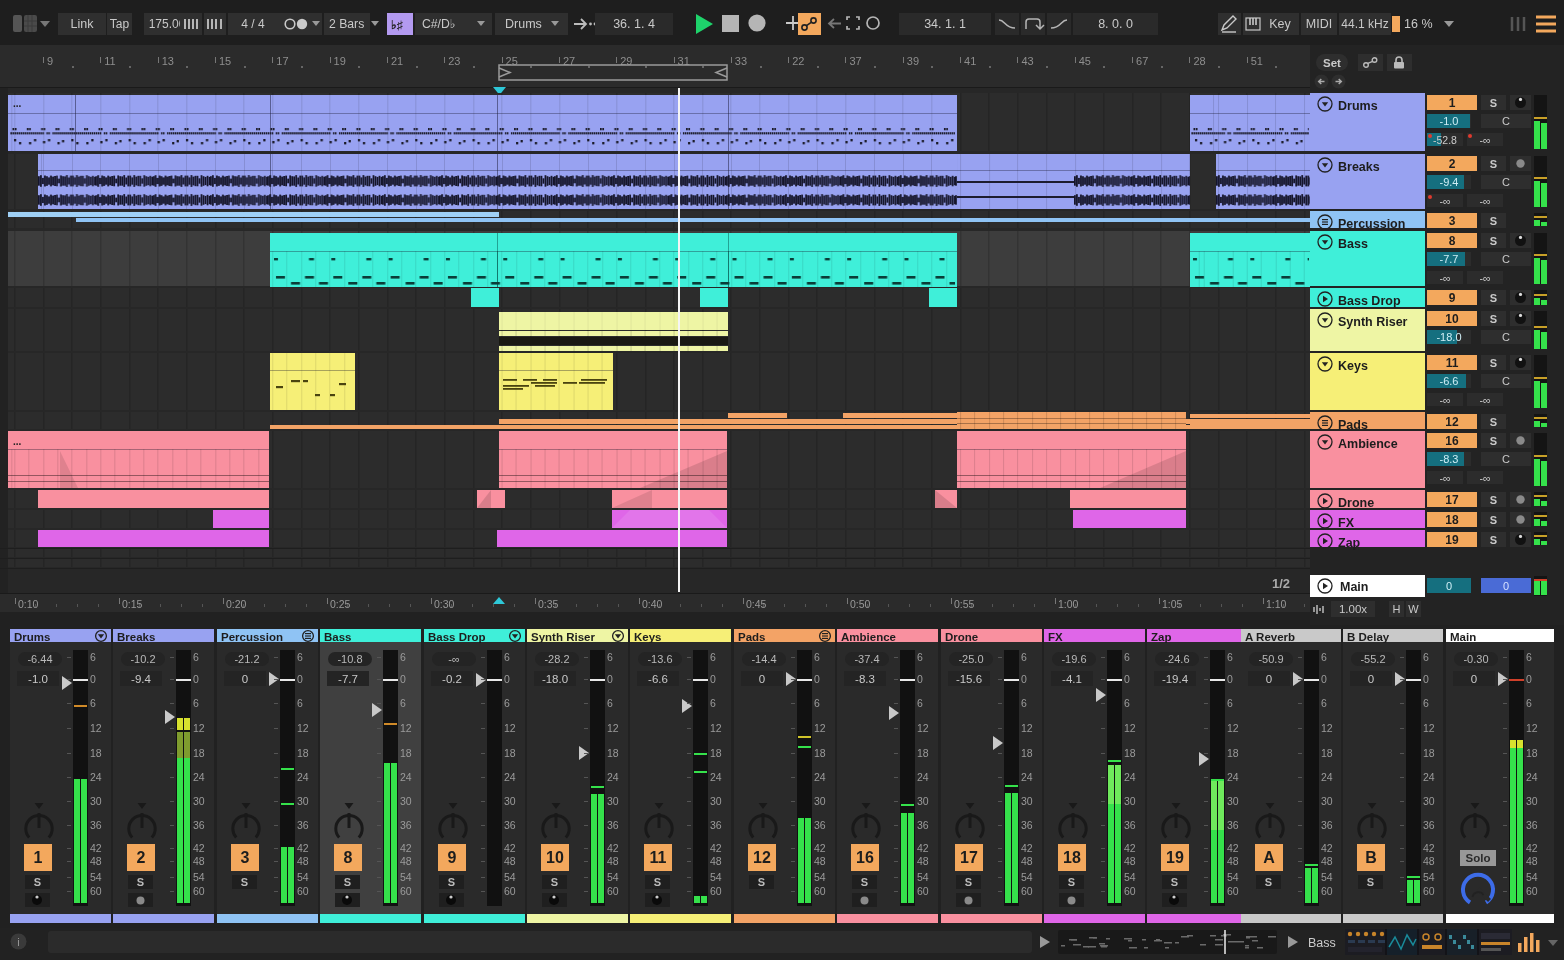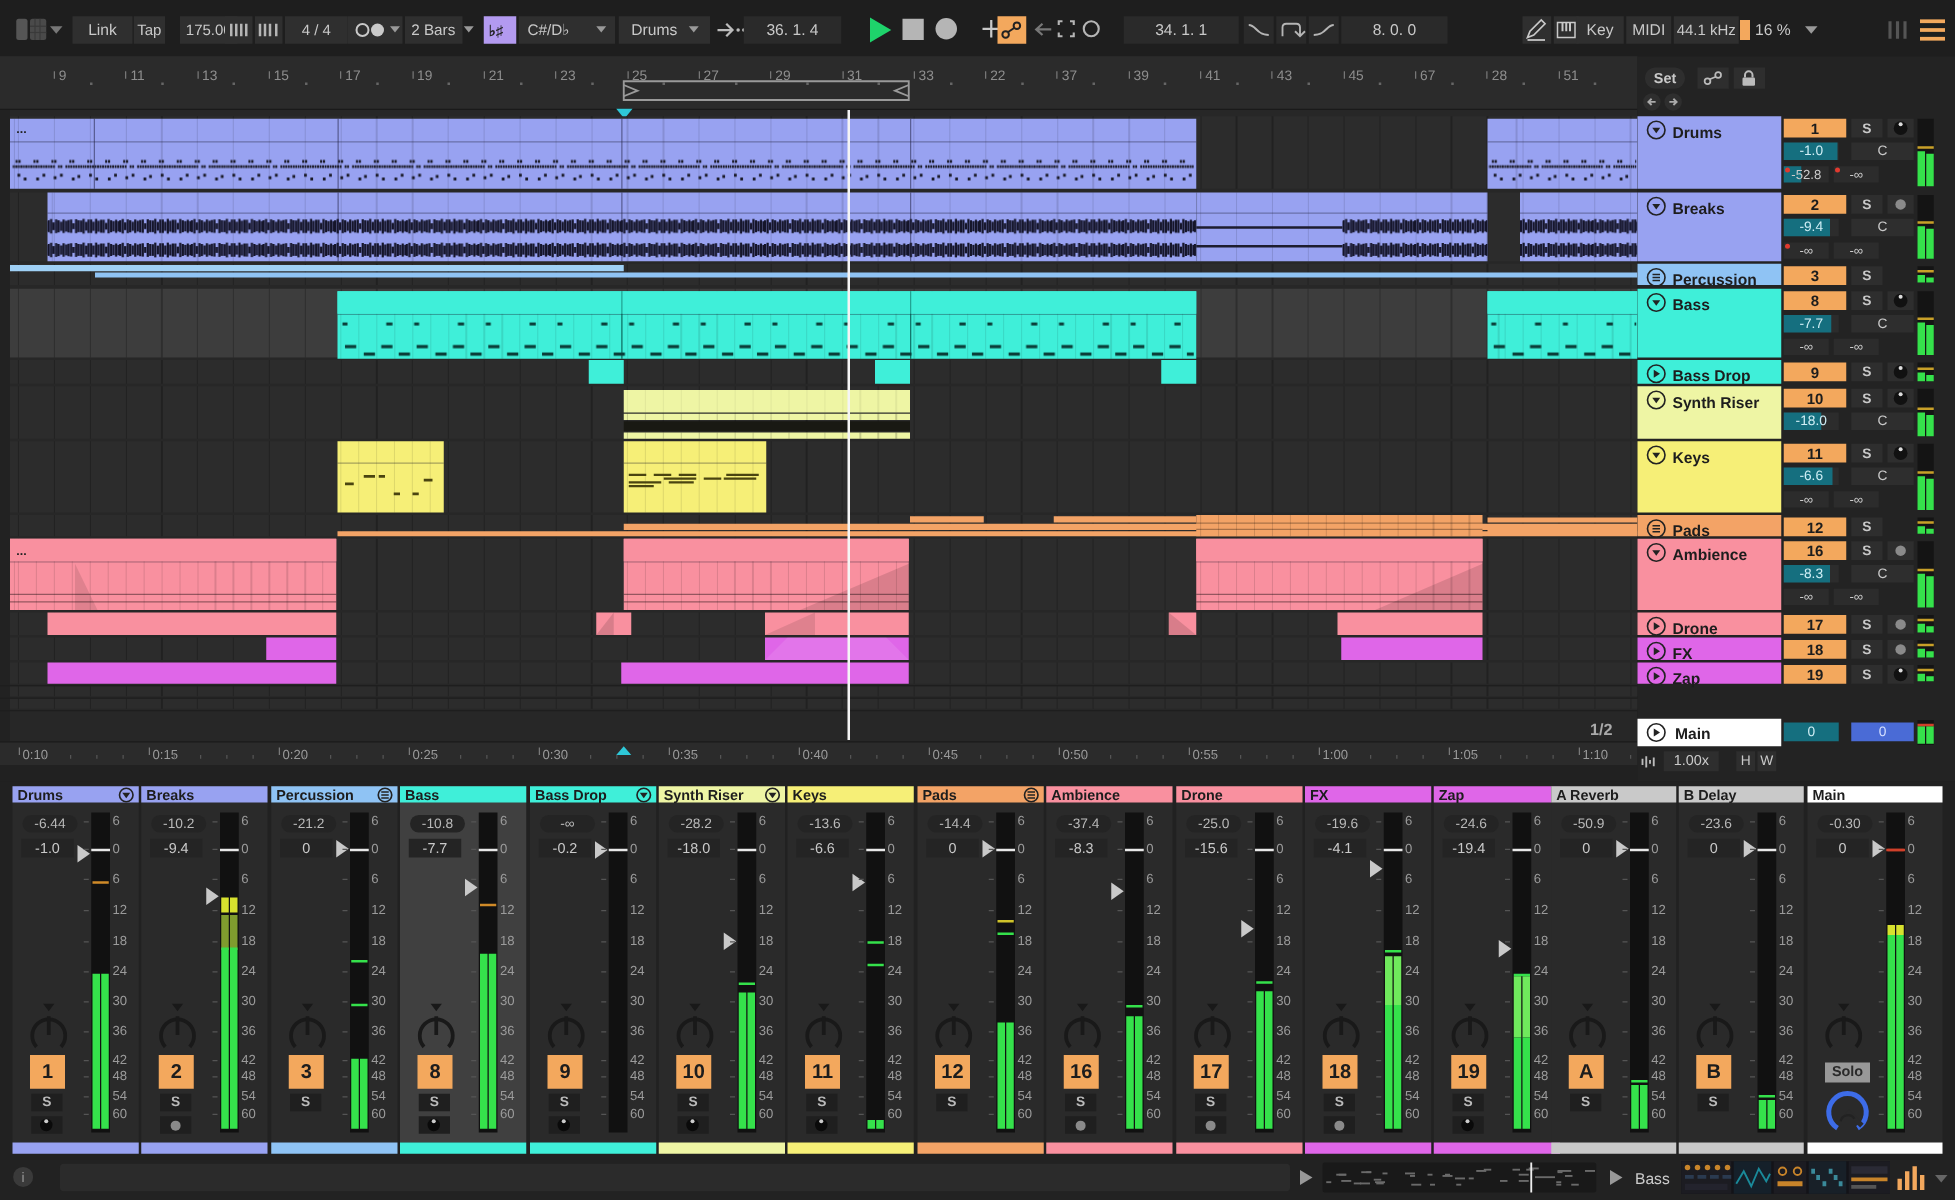--- a/index.html
+++ b/index.html
@@ -1523,21 +1523,21 @@
       <path d="M6.2 34.5 A 13.2 13.2 0 1 1 25.8 34.5" fill="none" stroke="#191919" stroke-width="3"></path>
       <line x1="16" y1="25" x2="16" y2="10" stroke="#191919" stroke-width="3"></line>
       <path d="M11.5 0 L20.5 0 L16 6 Z" fill="#191919"></path>
     </svg>
 <div class="a" style="left:1255px;top:844px;width:28px;height:27px;background:#f3a85d;display:flex;align-items:center;justify-content:center;font-size:16px;font-weight:700;color:#1d1d1d;">A</div>
 <div class="a" style="left:1256px;top:875px;width:25px;height:14px;background:#1f1f1f;display:flex;align-items:center;justify-content:center;font-size:11px;color:#bbb;font-weight:700;">S</div>
 <div class="a" style="left:1343px;top:629px;width:100px;height:285px;background:#2a2a2a;"></div>
 <div class="a" style="left:1343px;top:629px;width:100px;height:13px;background:#c9c9c9;"></div>
 <div class="a" style="left:1347px;top:632px;font-size:11.5px;color:#1d1d1d;font-weight:700;white-space:nowrap;line-height:1;">B Delay</div>
 <div class="a" style="left:1343px;top:914px;width:100px;height:9px;background:#c9c9c9;"></div>
-<div class="a" style="left:1351px;top:652px;width:44px;height:14px;background:#242424;border-radius:8px;display:flex;align-items:center;justify-content:center;font-size:11px;color:#b9b9b9;">-23.6</div>
+<div class="a" style="left:1351px;top:652px;width:44px;height:14px;background:#242424;border-radius:8px;display:flex;align-items:center;justify-content:center;font-size:11px;color:#b9b9b9;">-55.2</div>
 <div class="a" style="left:1350px;top:671px;width:42px;height:15px;background:#242424;display:flex;align-items:center;justify-content:center;font-size:11.5px;color:#c9c9c9;">0</div>
 <svg class="a" style="left:1394px;top:671.0px;" width="12" height="16" viewBox="0 0 12 16">
       <path d="M1 1 L11 8 L1 15 Z" fill="#c9c9c9"></path>
     </svg>
 <div class="a" style="left:1406px;top:650px;width:15px;height:256px;background:#111;"></div>
 <div class="a" style="left:1407px;top:880px;width:6px;height:23px;background:#35e14b;"></div>
 <div class="a" style="left:1414px;top:880px;width:6px;height:23px;background:#35e14b;"></div>
 <div class="a" style="left:1407px;top:876px;width:13px;height:2px;background:#35e14b;"></div>
 <div class="a" style="left:1406px;top:679px;width:15px;height:1.5px;background:#e8e8e8;"></div>
 <div class="a" style="left:1423px;top:652px;font-size:10.5px;color:#9b9b9b;font-weight:400;white-space:nowrap;line-height:1;">6</div>

